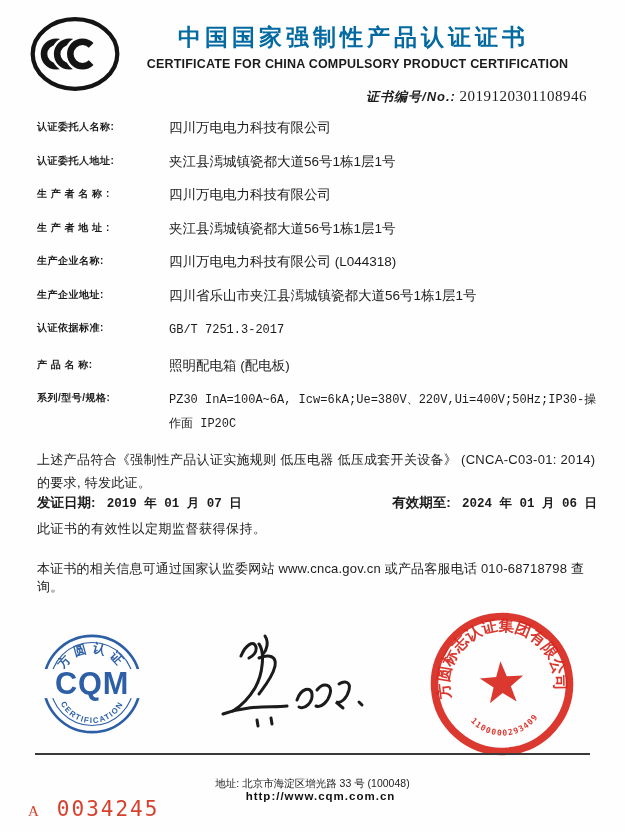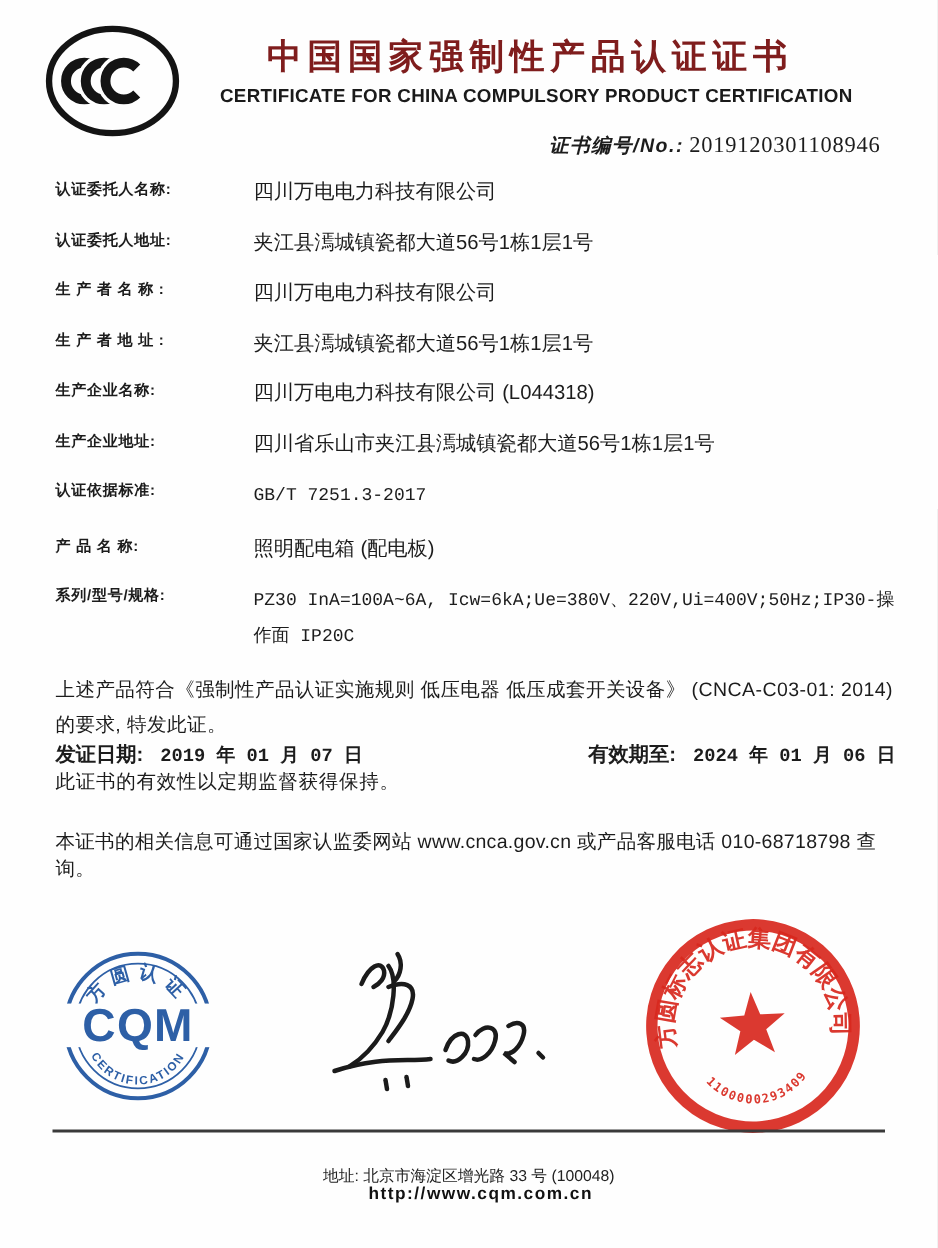--- a/index.html
+++ b/index.html
@@ -8,21 +8,21 @@
     position:relative; width:625px; height:832px; background:#fefefe;
     margin:0 auto; overflow:hidden;
     font-family:"Liberation Sans","DejaVu Sans",sans-serif;
     color:#1c1c1c;
   }
   
   .ccc-logo { position:absolute; left:28px; top:14px; }
   .hdr-title {
     position:absolute; top:22px; left:100px; right:18px;
     text-align:center; font-size:23px; font-weight:bold;
-    letter-spacing:4px; color:#7f1d1d;
+    letter-spacing:4px; color:#0369a1;
   }
   .hdr-sub {
     position:absolute; top:57px; left:100px; right:10px;
     text-align:center; font-size:12.5px; font-weight:600;
     letter-spacing:0.2px; color:#1a1a1a;
   }
   .cert-no-line {
     position:absolute; top:88px; right:38px; font-size:13px;
   }
   .cert-no-line .lbl { font-weight:bold; font-style:italic; letter-spacing:1px; }
@@ -37,21 +37,21 @@
     flex:0 0 132px; font-weight:bold; font-size:10px;
     letter-spacing:0.5px; line-height:21px; white-space:pre;
   }
   .frow .fvalue { flex:1; font-size:13.5px; line-height:21px; padding-top:1px; }
   .fvalue.mono { font-family:"Liberation Mono","DejaVu Sans Mono",monospace; font-size:12px; line-height:24px; }
   
   .statement { margin-top:12px; font-size:13px; line-height:23px; letter-spacing:0.3px; }
   .dates-row { display:flex; justify-content:space-between; font-size:13.5px; }
   .dates-row .dlabel { font-weight:bold; }
   .dates-row .dval { font-weight:bold; font-family:"Liberation Mono","DejaVu Sans Mono",monospace; font-size:12.5px; }
-  .note1 { font-size:13px; letter-spacing:0.5px; }
+  .note1 { margin-top:8px; font-size:13px; letter-spacing:0.5px; }
   .note2 { margin-top:22px; font-size:13px; letter-spacing:0.2px; }
   
   .cqm-seal { position:absolute; left:38px; top:628px; }
   .signature { position:absolute; left:213px; top:614px; }
   .red-stamp { position:absolute; left:426px; top:606px; }
   
   .foot-rule { position:absolute; top:753px; left:35px; right:35px; border-top:2px solid #3a3a3a; }
   .foot-org  { position:absolute; top:757px; left:0; right:0; text-align:center;
                font-size:16px; font-weight:bold; letter-spacing:2px; color:#111; }
   .foot-addr { position:absolute; top:777px; left:0; right:0; text-align:center;
@@ -194,14 +194,17 @@
           <textPath href="#stamp-num" startOffset="50%" text-anchor="middle">1100000293409</textPath>
         </text>
       </g>
     </svg>
   </div>
 
   <div class="foot-rule"></div>
   <div class="foot-addr">地址: 北京市海淀区增光路 33 号 (100048)</div>
   <div class="foot-web">http://www.cqm.com.cn</div>
 
+  <div class="serial">
+    <span class="sprefix">A</span><span class="sdigits">0034245</span>
+  </div>
 
 </div>
 
 </body></html>

